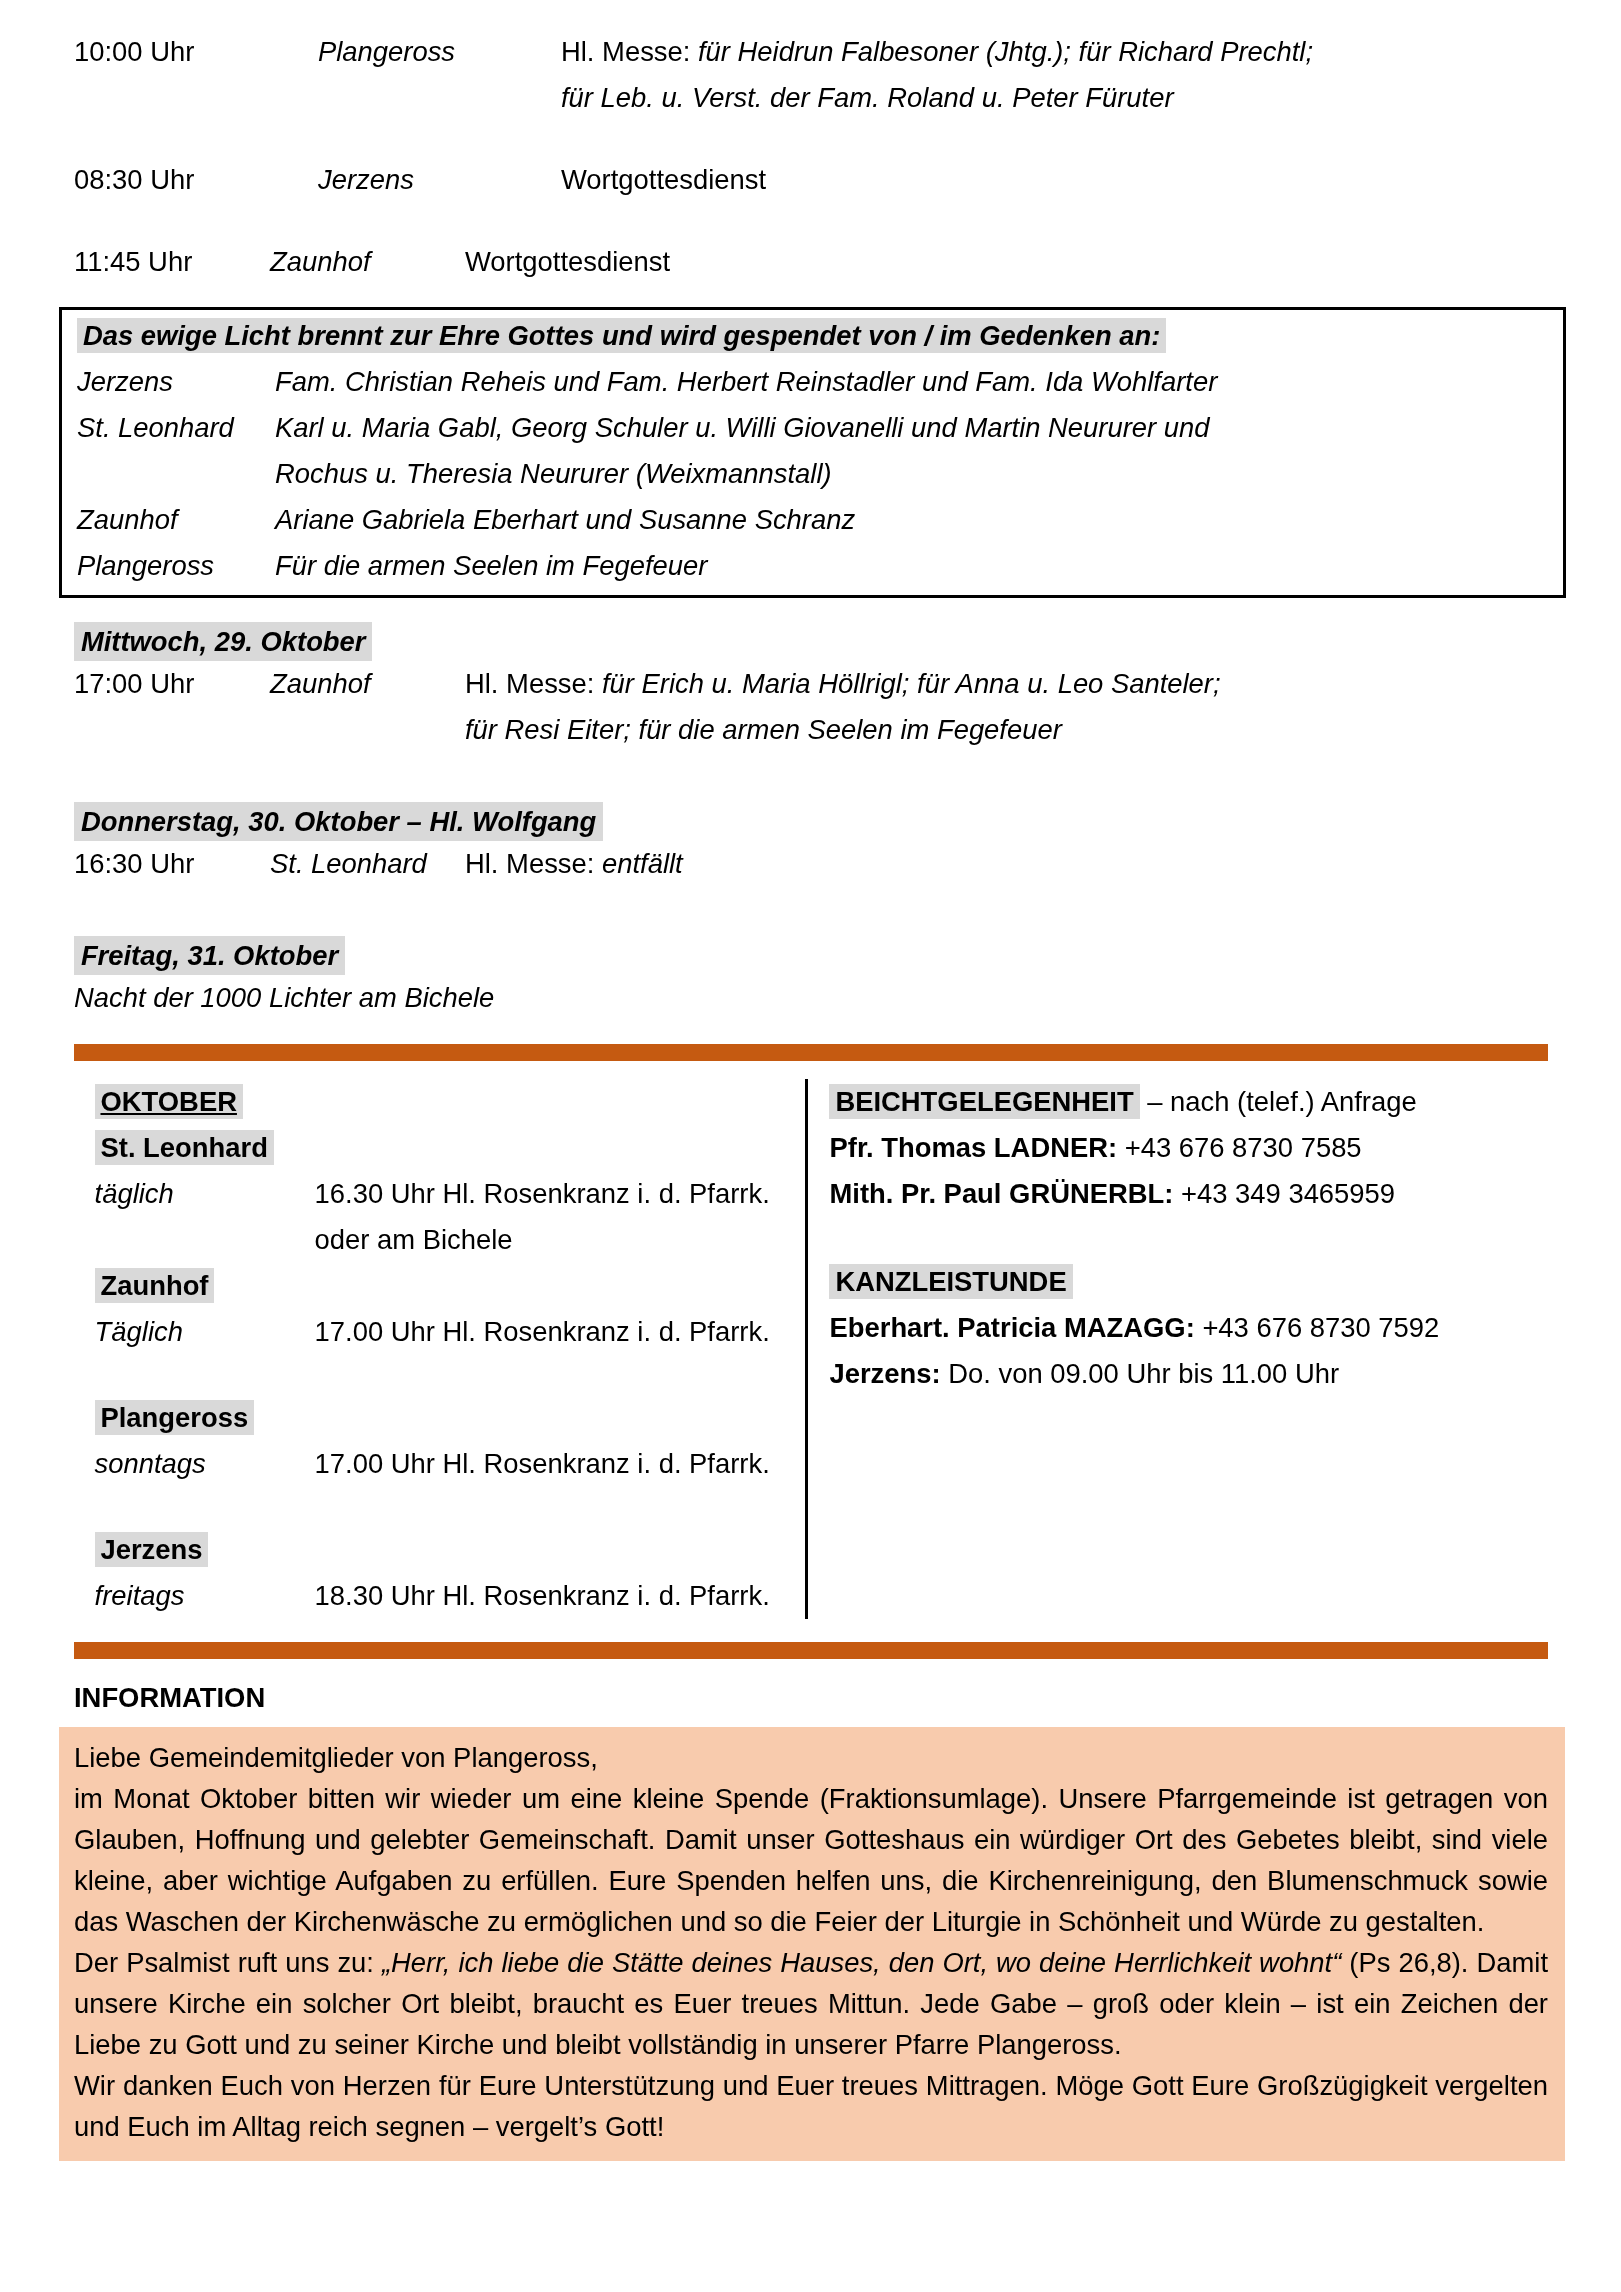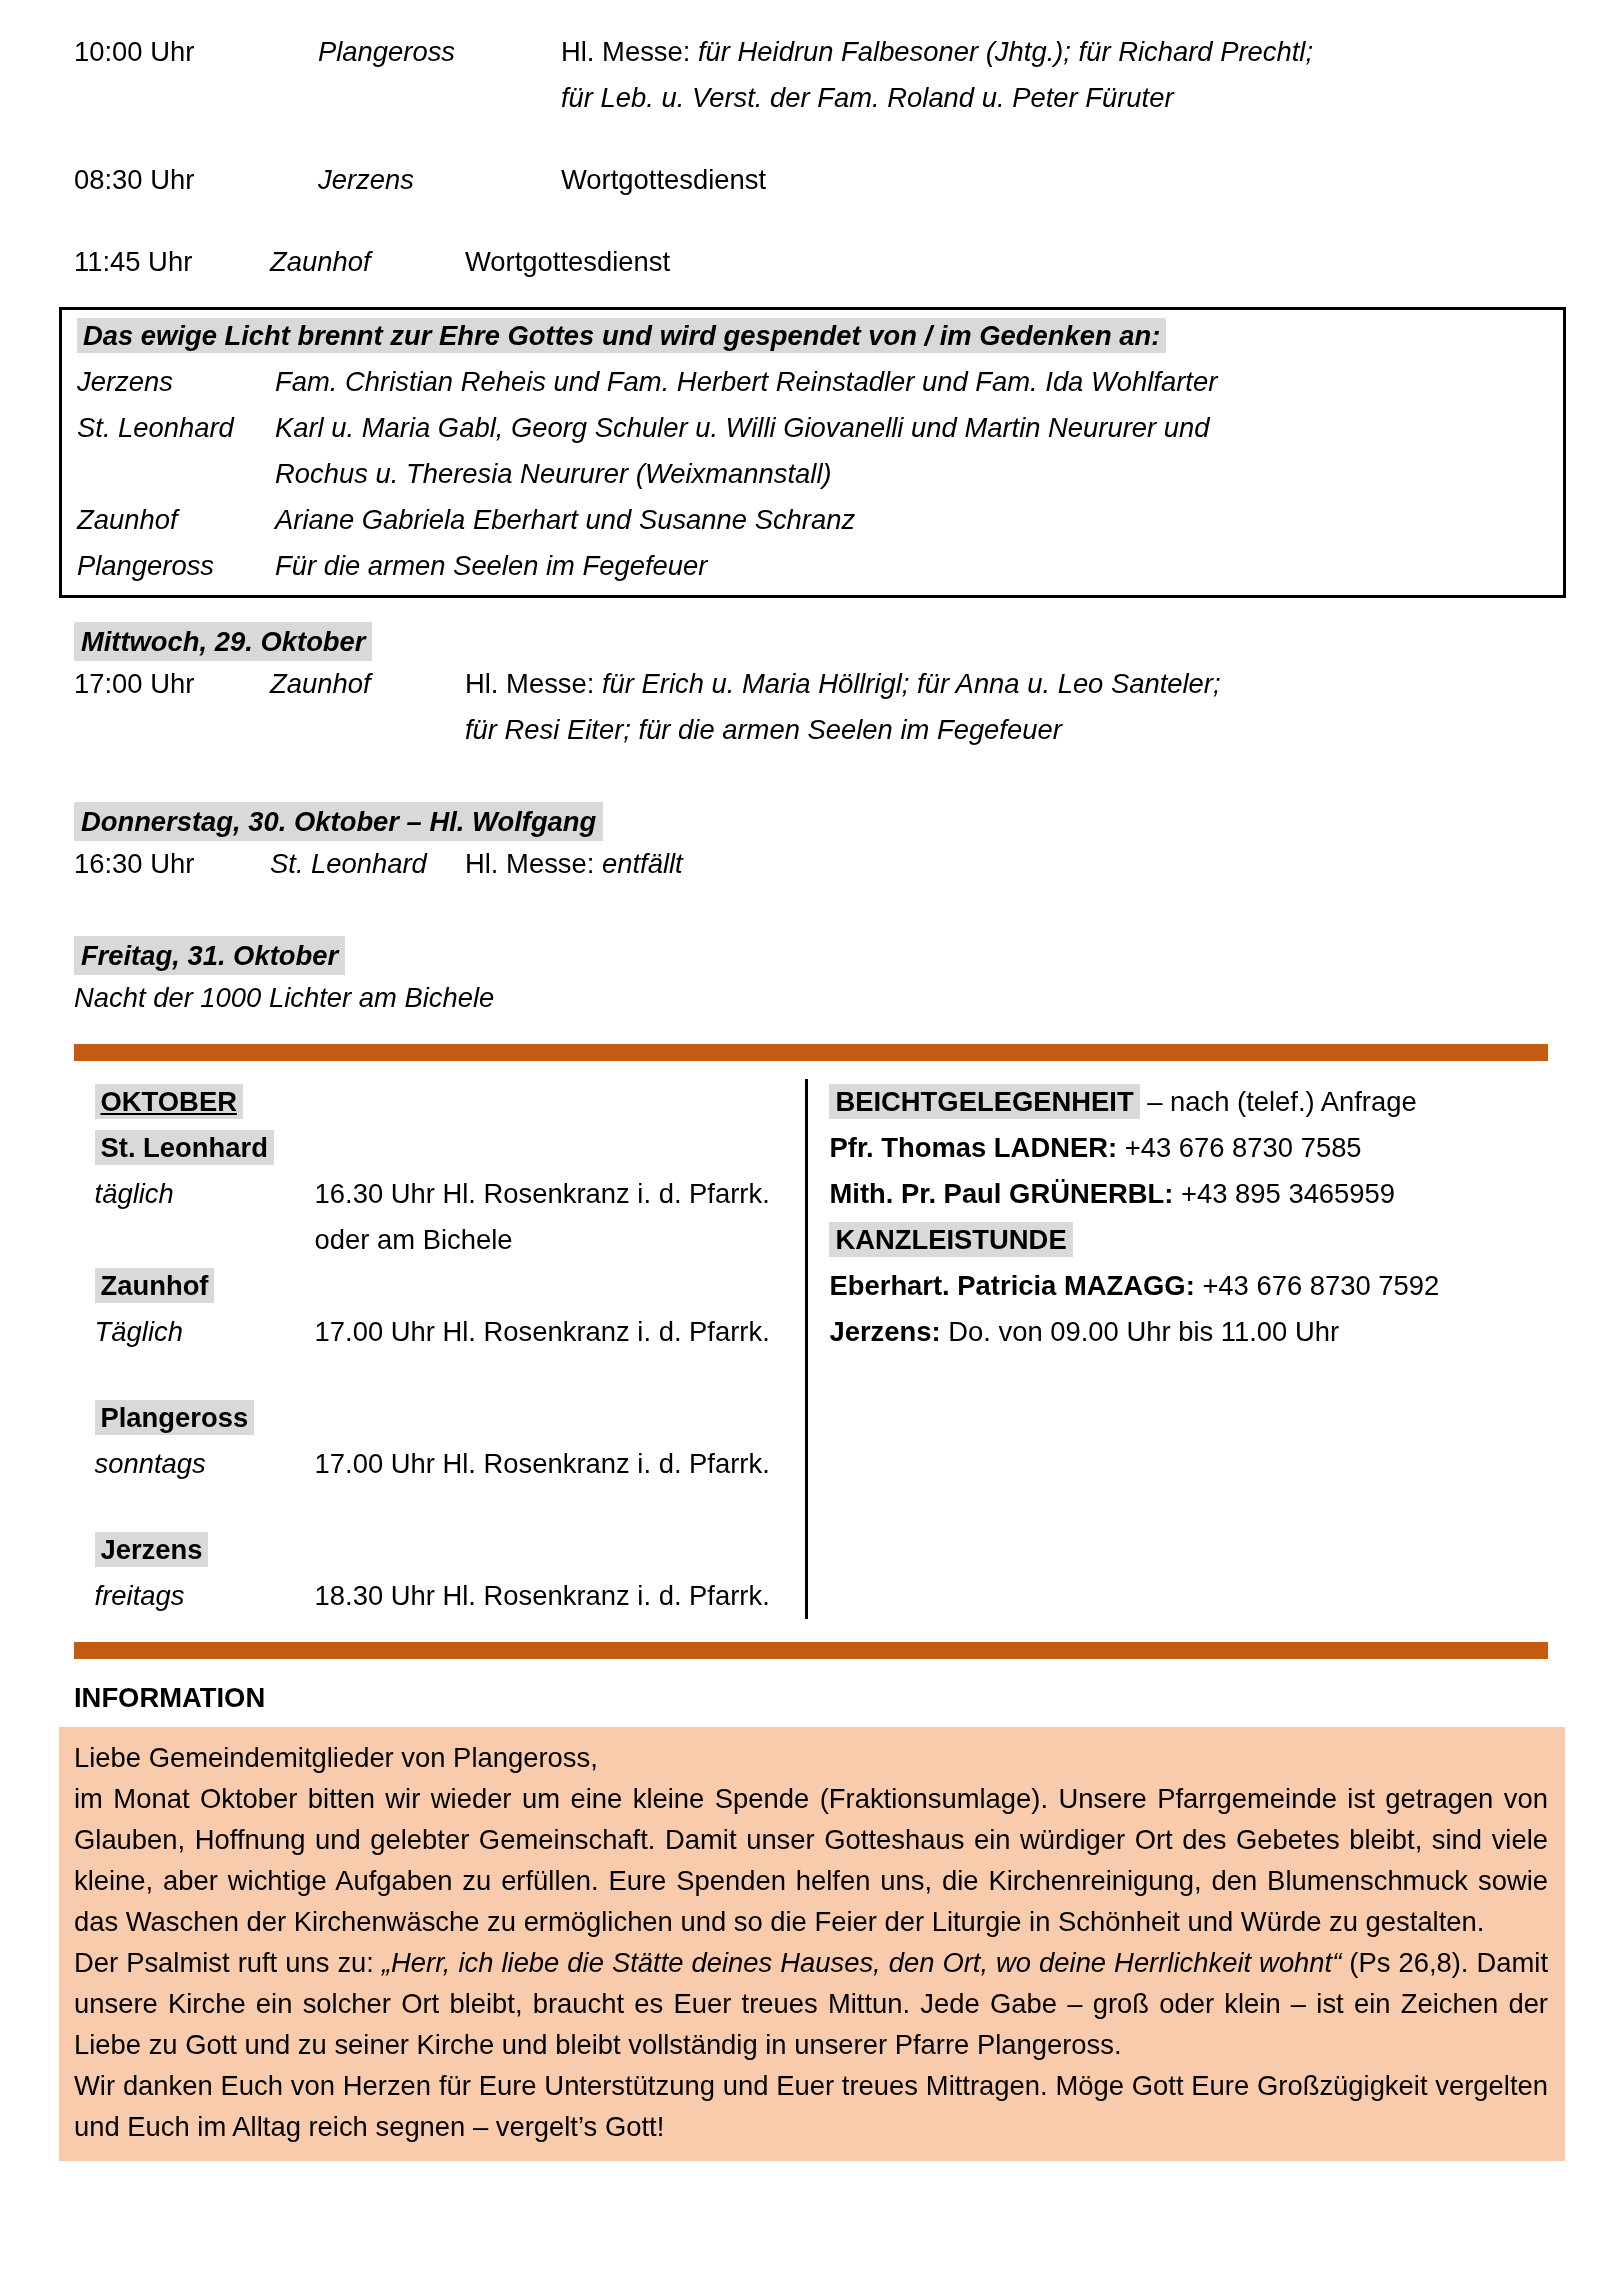--- a/index.html
+++ b/index.html
@@ -47,21 +47,21 @@
   .col-left{width:731px;flex:none;padding:0 9.8px 0 20.6px;}
   .col-div{width:2.9px;flex:none;background:#000;}
   .col-right{flex:1;padding-left:21.6px;}
   .oct-title{text-align:left;line-height:46px;text-decoration:underline;}
   .loc-head{line-height:46px;}
   .r-row{display:flex;line-height:46px;gap:40px;}
   .r-freq{width:180px;flex:none;font-style:italic;}
   .r-detail{flex:1;white-space:pre-line;}
   .gap-group{margin-top:40px;}
   .contact-line{line-height:46px;}
-  .office-title{}
+  .office-title{margin-top:42px;}
   
   .info-heading{margin-top:21.6px;line-height:35px;}
   .info-block{
     background:var(--info-bg);
     margin:11.8px -16.7px 0 -14.7px;
     padding:9.8px 16.7px 13.7px 14.7px;
     line-height:41px;
   }
   .info-block p{margin:0;}
   .just{text-align:justify;}
@@ -173,21 +173,21 @@
           <span class="r-detail">18.30 Uhr Hl. Rosenkranz i. d. Pfarrk.</span>
         </div>
       </div>
     </div>
 
     <div class="col-div"></div>
 
     <div class="col-right">
       <div class="contact-line"><span class="hl b">BEICHTGELEGENHEIT</span><span> – nach (telef.) Anfrage</span></div>
       <div class="contact-line"><span class="b">Pfr. Thomas LADNER:</span><span> +43 676 8730 7585</span></div>
-      <div class="contact-line"><span class="b">Mith. Pr. Paul GRÜNERBL:</span><span> +43 895 3465959</span></div>
+      <div class="contact-line"><span class="b">Mith. Pr. Paul GRÜNERBL:</span><span> +43 349 3465959</span></div>
 
       <div class="contact-line office-title"><span class="hl b">KANZLEISTUNDE</span></div>
       <div class="contact-line"><span class="b">Eberhart. Patricia MAZAGG:</span><span> +43 676 8730 7592</span></div>
       <div class="contact-line"><span class="b">Jerzens:</span><span> Do. von 09.00 Uhr bis 11.00 Uhr</span></div>
     </div>
   </div>
 
   <div class="bar"></div>
 
   <div class="info-heading"><span class="b">INFORMATION</span></div>

